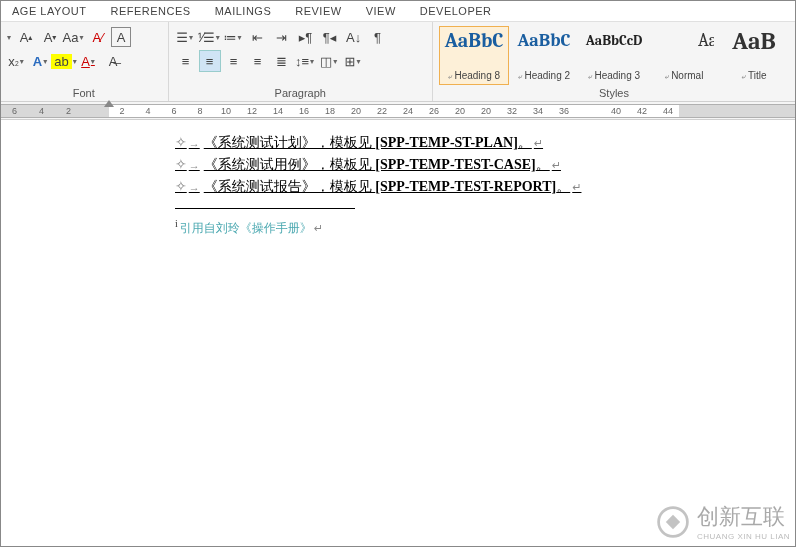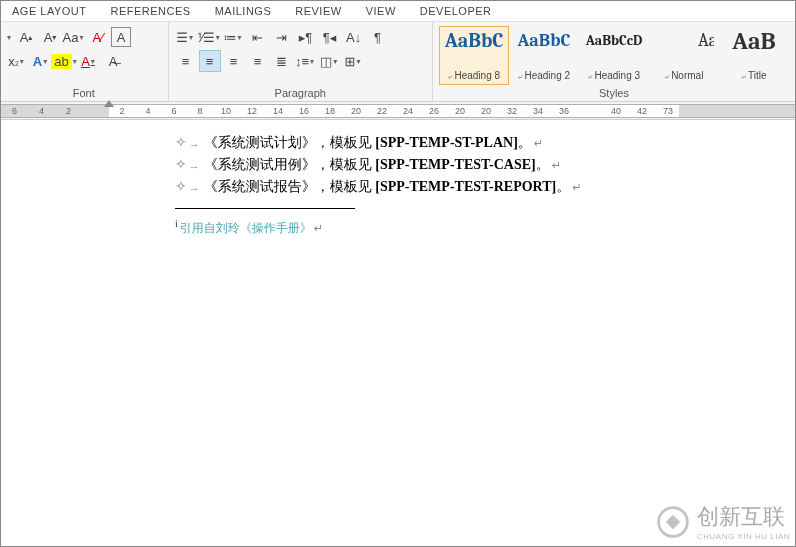--- a/index.html
+++ b/index.html
@@ -33,21 +33,21 @@
   .ruler-h { height: 18px; background: #f5f5f5; border-bottom: 1px solid #d0d0d0; position: relative; }
   .ruler-scale { position: absolute; top: 2px; left: 0; right: 0; height: 14px; background: #fff; border: 1px solid #b0b0b0; }
   .ruler-gray-left { position: absolute; left: 0; width: 108px; top: 0; bottom: 0; background: #d8d8d8; }
   .ruler-gray-right { position: absolute; right: 0; width: 116px; top: 0; bottom: 0; background: #d8d8d8; }
   .ruler-nums { position: absolute; top: 1px; left: 0; right: 0; display: flex; font-size: 9px; color: #666; }
   .ruler-num { width: 37.7px; text-align: center; }
   .ruler-indent { position: absolute; top: -2px; left: 104px; width: 0; height: 0; border-left: 5px solid transparent; border-right: 5px solid transparent; border-bottom: 7px solid #888; }
   
   .doc-area { position: absolute; top: 120px; left: 0; right: 0; bottom: 0; background: #fff; overflow: hidden; }
   .page { padding: 12px 0 0 175px; font-family: "SimSun", "宋体", serif; font-size: 14px; line-height: 22px; color: #000; }
-  .doc-line { white-space: nowrap; }
+  .doc-line { white-space: nowrap; text-decoration: underline; }
   .bullet { color: #888; margin-right: 2px; }
   .arrow { color: #888; margin-right: 4px; font-size: 11px; }
   .bold { font-weight: bold; }
   .pm { color: #888; margin-left: 2px; font-size: 11px; }
   .footnote-sep { width: 180px; border-top: 1px solid #000; margin: 10px 0 4px 0; }
   .footnote { font-size: 12px; color: #4aa8b0; }
   .fn-mark { font-size: 10px; vertical-align: super; color: #333; margin-right: 2px; }
   
   .watermark { position: absolute; right: 6px; bottom: 6px; opacity: 0.5; display: flex; align-items: center; gap: 6px; }
   .wm-logo { width: 36px; height: 36px; }
@@ -173,21 +173,21 @@
         <span class="ruler-num" style="width:26px">24</span>
         <span class="ruler-num" style="width:26px">26</span>
         <span class="ruler-num" style="width:26px">20</span>
         <span class="ruler-num" style="width:26px">20</span>
         <span class="ruler-num" style="width:26px">32</span>
         <span class="ruler-num" style="width:26px">34</span>
         <span class="ruler-num" style="width:26px">36</span>
         <span class="ruler-num" style="width:26px"></span>
         <span class="ruler-num" style="width:26px">40</span>
         <span class="ruler-num" style="width:26px">42</span>
-        <span class="ruler-num" style="width:26px">73</span>
+        <span class="ruler-num" style="width:26px">44</span>
       </div>
   </div>
   <div class="ruler-indent"></div>
 </div>
 
 <div class="doc-area">
   <div class="page" id="page-body">
       <div class="doc-line"><span class="bullet">✧</span><span class="arrow">→</span>《系统测试计划》，模板见 <span class="bold">[SPP-TEMP-ST-PLAN]</span>。<span class="pm">↵</span></div>
       <div class="doc-line"><span class="bullet">✧</span><span class="arrow">→</span>《系统测试用例》，模板见 <span class="bold">[SPP-TEMP-TEST-CASE]</span>。<span class="pm">↵</span></div>
       <div class="doc-line"><span class="bullet">✧</span><span class="arrow">→</span>《系统测试报告》，模板见 <span class="bold">[SPP-TEMP-TEST-REPORT]</span>。<span class="pm">↵</span></div>

